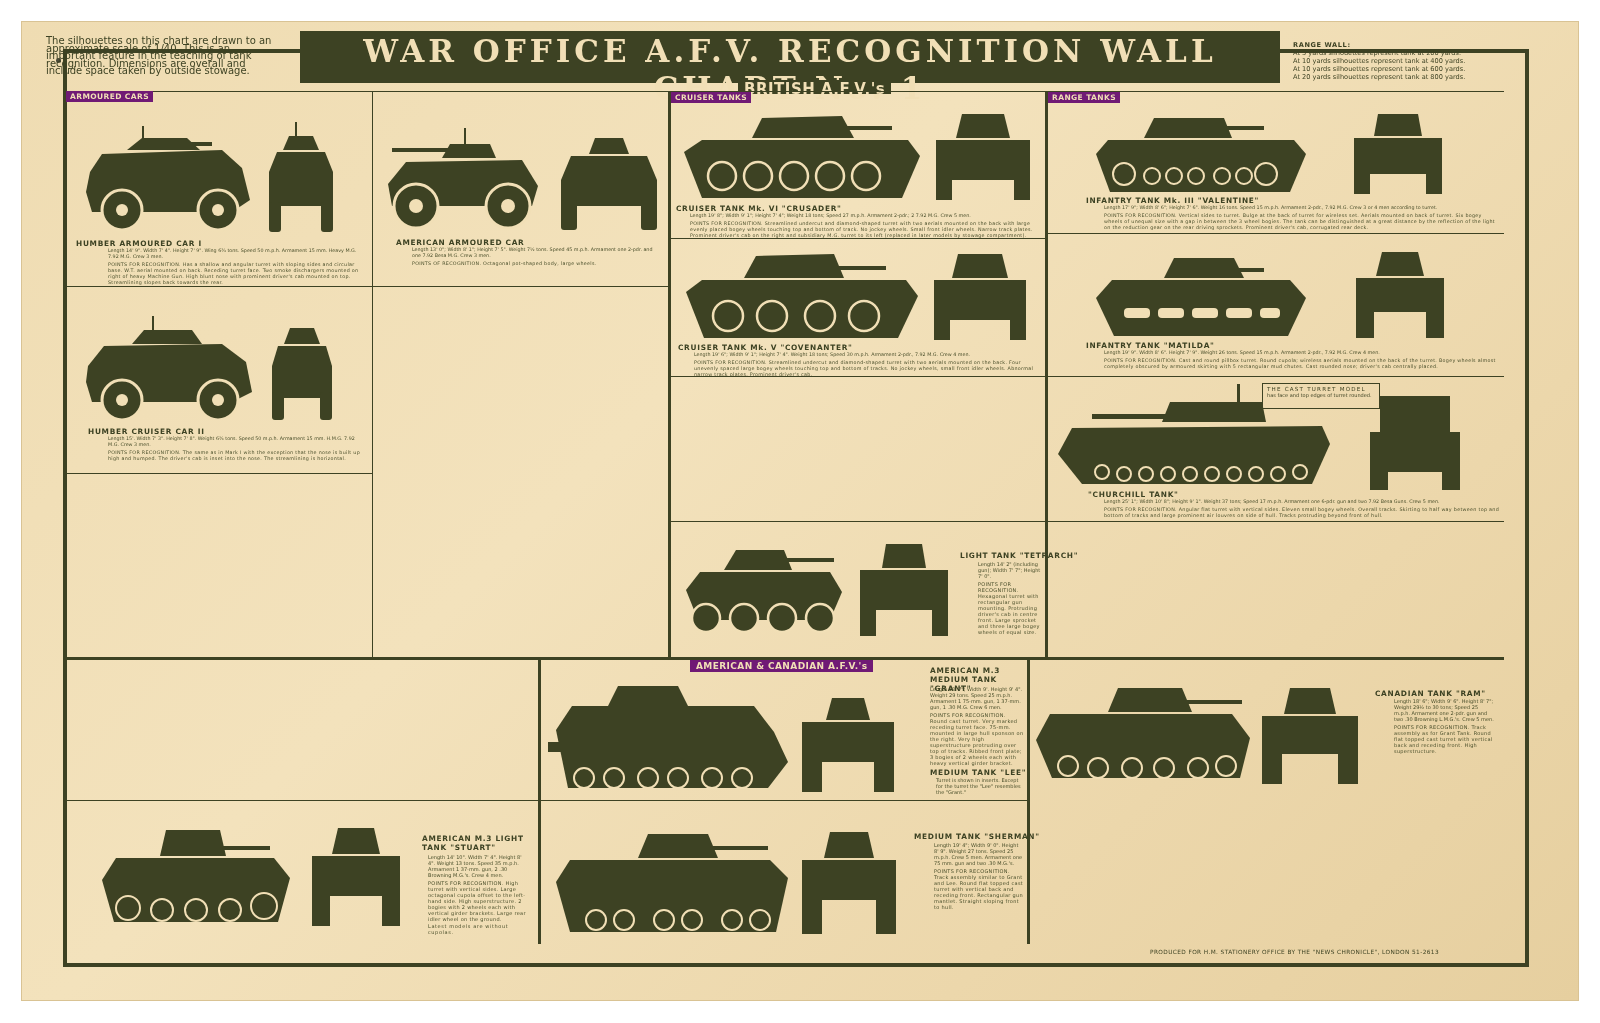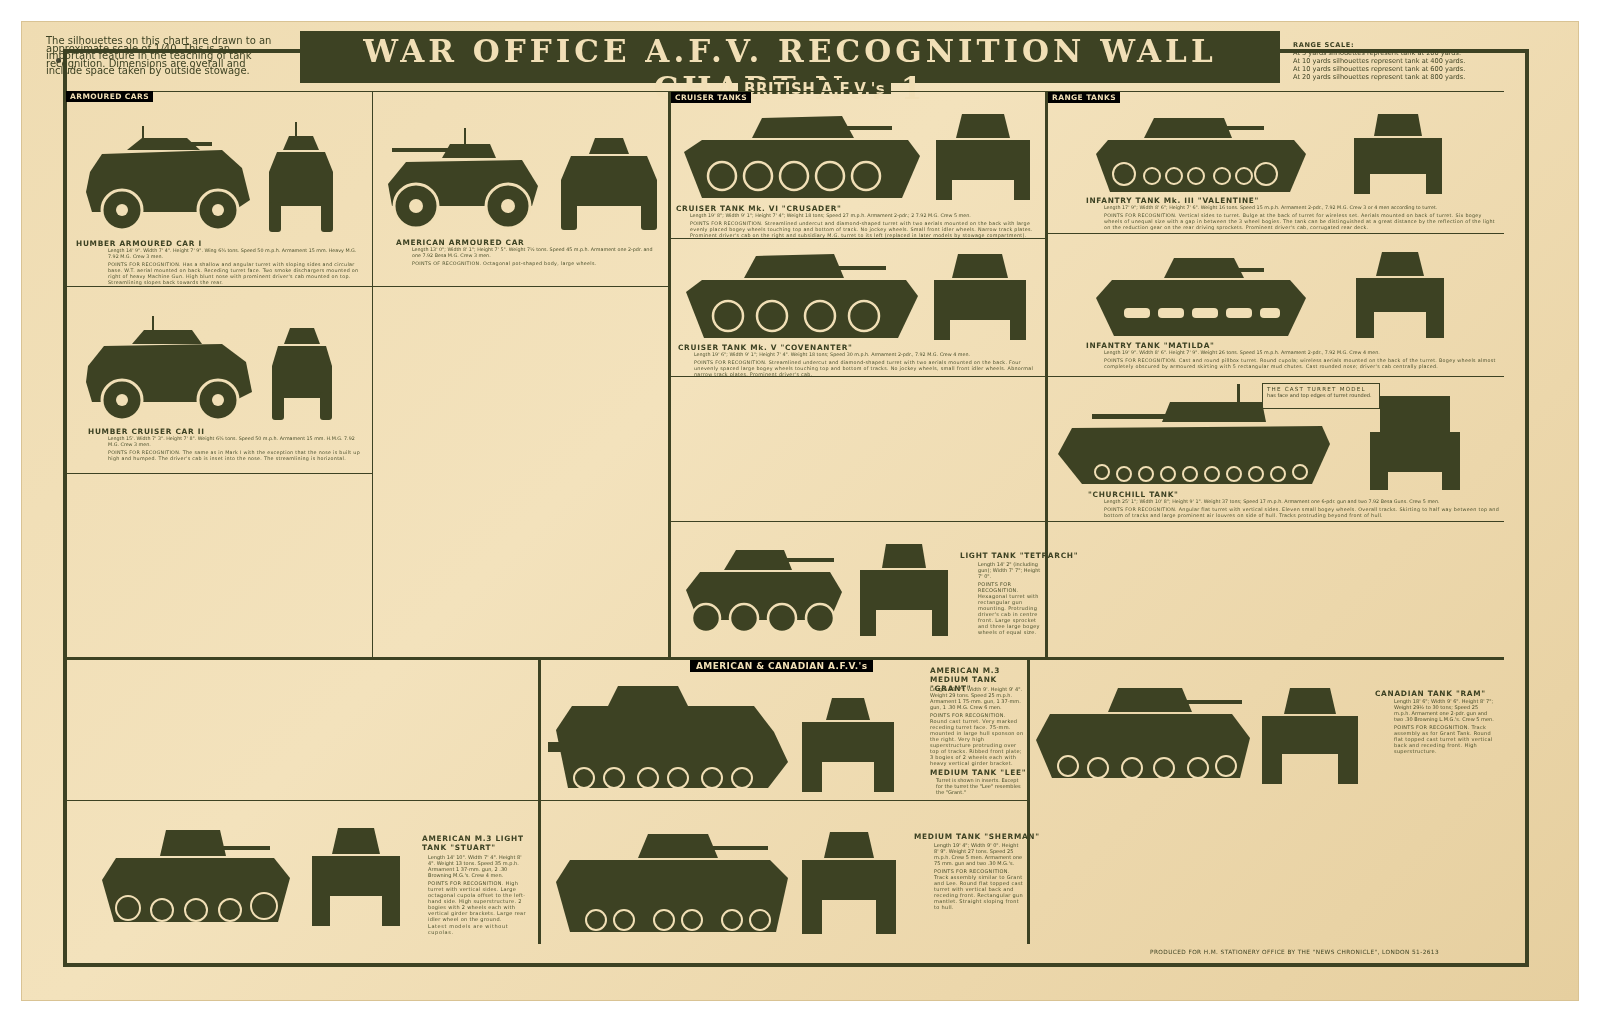--- a/index.html
+++ b/index.html
@@ -33,21 +33,21 @@
     position: absolute; left: 438px; top: 55px; height: 14px;
     padding: 0 6px; font-size: 15px; font-weight: bold; color: #f1dfb6; letter-spacing: .5px;
   }
   .range {
     position: absolute; left: 1293px; top: 41px; width: 220px;
     font-size: 6.6px; line-height: 8px; color: #3d4223;
   }
   .range .head { font-weight: bold; letter-spacing: .6px; }
 
   .section-label {
-    position: absolute; background: #000000; color: #f1dfb6;
+    position: absolute; background: #701a75; color: #f1dfb6;
     font-size: 7.5px; font-weight: bold; padding: 1px 4px; letter-spacing: .4px;
   }
 
   .line { position: absolute; background: #3d4223; }
   .vl { width: 1px; }
   .hl { height: 1px; }
   .thick.vl { width: 3px; }
   .thick.hl { height: 3px; }
 
   .silhouette { position: absolute; }
@@ -83,21 +83,21 @@
 <div class="pin"></div>
 
 <div class="intro">The silhouettes on this chart are drawn to an approximate scale of 1/40. This is an important feature in the teaching of tank recognition. Dimensions are overall and include space taken by outside stowage.</div>
 
 <div class="title-band">
   <div class="title-text">WAR OFFICE A.F.V. RECOGNITION WALL CHART No. 1</div>
 </div>
 <div class="subtitle" style="left:738px;top:80px;background:#3d4223;">BRITISH A.F.V.'s</div>
 
 <div class="range">
-  <div class="head">RANGE SCALE:</div>
+  <div class="head">RANGE WALL:</div>
   <div>At 5 yards silhouettes represent tank at 200 yards.</div>
   <div>At 10 yards silhouettes represent tank at 400 yards.</div>
   <div>At 10 yards silhouettes represent tank at 600 yards.</div>
   <div>At 20 yards silhouettes represent tank at 800 yards.</div>
 </div>
 
 <div class="line hl" style="left:66px;top:91px;width:1438px;"></div>
 <div class="line vl" style="left:372px;top:91px;height:566px;"></div>
 <div class="line thick vl" style="left:668px;top:91px;height:566px;"></div>
 <div class="line thick vl" style="left:1045px;top:91px;height:566px;"></div>

